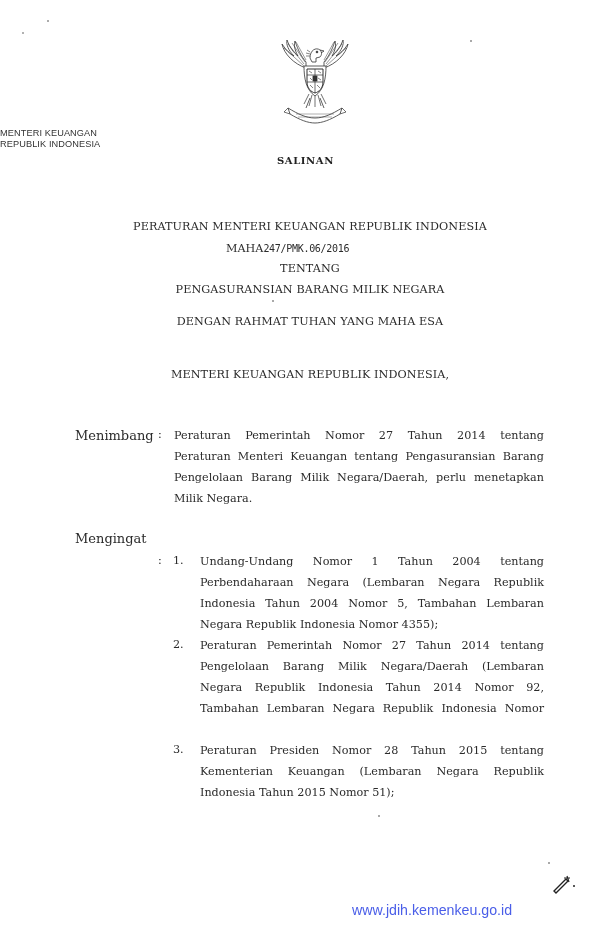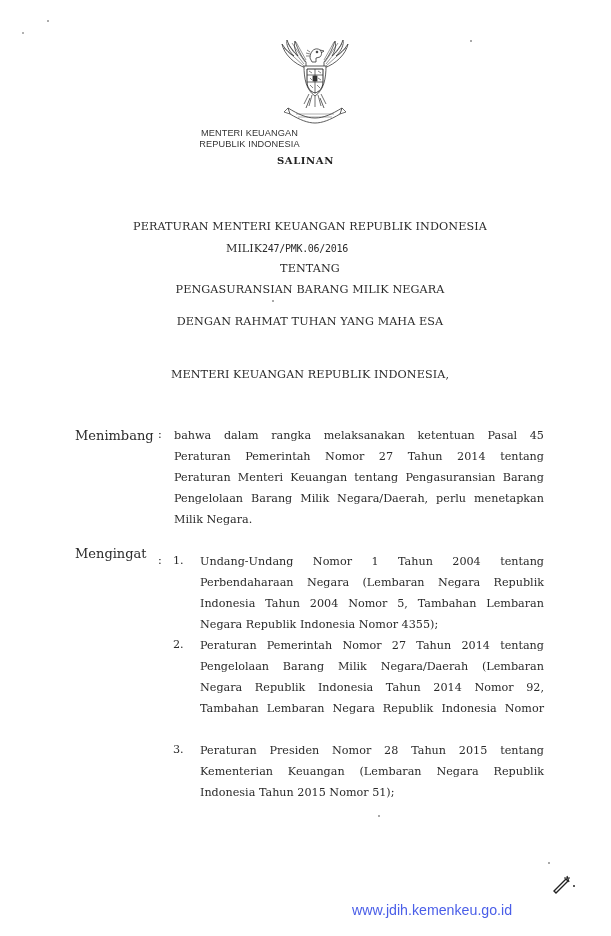--- a/index.html
+++ b/index.html
@@ -1,21 +1,21 @@
 <!DOCTYPE html>
 <html><head>
 <meta charset="utf-8">
 <style>
   html, body { margin: 0; padding: 0; background: #ffffff; }
   body { width: 611px; height: 936px; position: relative; overflow: hidden;
          font-family: "DejaVu Serif", "Liberation Serif", serif; color: #2a2a2a; }
   .abs { position: absolute; }
   .emblem { left: 276px; top: 38px; width: 78px; height: 90px; }
   .head-sans { font-family: "Liberation Sans", "DejaVu Sans", sans-serif; font-size: 9.2px;
-               color: #333; width: 499px; left: 0; text-align: center; letter-spacing: 0.1px; }
+               color: #333; width: 499px; left: 0; letter-spacing: 0.1px; }
   .salinan { font-family: "DejaVu Serif", serif; font-weight: bold; font-size: 10px; left: 0; width: 611px;
              text-align: center; color: #222; letter-spacing: 0.6px; }
   .center-line { left: 0; width: 620px; text-align: center; font-size: 11.2px; letter-spacing: 0.1px; color: #2b2b2b; }
   .nomor { font-size: 11.2px; color: #2b2b2b; }
   .nomor .num { font-family: "DejaVu Sans Mono", monospace; font-size: 10px; letter-spacing: -0.3px; }
   .label { font-size: 13px; color: #2b2b2b; }
   .colon { font-size: 11.2px; color: #2b2b2b; }
   .para { font-size: 11.2px; color: #2b2b2b; line-height: 21px; text-align: justify; text-align-last: auto; }
   .para .line { display: block; text-align: justify; text-align-last: justify; white-space: nowrap; height: 21px; overflow: visible; }
   .para .line.last { text-align-last: left; }
@@ -58,39 +58,38 @@
     <path d="M20 76 L58 76 M22 79 L56 79" stroke-width="0.4"></path>
   </svg>
 </div>
 
 <div class="abs head-sans" style="top:128px;">MENTERI KEUANGAN</div>
 <div class="abs head-sans" style="top:139px;">REPUBLIK INDONESIA</div>
 <div class="abs salinan" style="top:155px;">SALINAN</div>
 
 <div class="abs center-line" style="top:220px;">PERATURAN MENTERI KEUANGAN REPUBLIK INDONESIA</div>
 <div class="abs nomor" style="left:226px; top:242px;">
-  <span>MILIK</span><span class="num">247/PMK.06/2016</span>
+  <span>MAHA</span><span class="num">247/PMK.06/2016</span>
 </div>
 <div class="abs center-line" style="top:262px;">TENTANG</div>
 <div class="abs center-line" style="top:283px;">PENGASURANSIAN BARANG MILIK NEGARA</div>
 
 <div class="abs center-line" style="top:315px;">DENGAN RAHMAT TUHAN YANG MAHA ESA</div>
 <div class="abs center-line" style="top:368px;">MENTERI KEUANGAN REPUBLIK INDONESIA,</div>
 
 <div class="abs label" style="left:75px; top:428px;">Menimbang</div>
 <div class="abs colon" style="left:158px; top:428px;">:</div>
 <div class="abs para" style="left:174px; top:425px; width:370px;">
-  <span class="line">bahwa dalam rangka melaksanakan ketentuan Pasal 45</span>
   <span class="line">Peraturan Pemerintah Nomor 27 Tahun 2014 tentang</span>
   <span class="line">Peraturan Menteri Keuangan tentang Pengasuransian Barang</span>
   <span class="line">Pengelolaan Barang Milik Negara/Daerah, perlu menetapkan</span>
   <span class="line last">Milik Negara.</span>
 </div>
 
-<div class="abs label" style="left:75px; top:546px;">Mengingat</div>
+<div class="abs label" style="left:75px; top:531px;">Mengingat</div>
 <div class="abs colon" style="left:158px; top:554px;">:</div>
 
 <div class="abs num-label" style="left:173px; top:554px;">1.</div>
 <div class="abs para" style="left:200px; top:551px; width:344px;">
   <span class="line">Undang-Undang Nomor 1 Tahun 2004 tentang</span>
   <span class="line">Perbendaharaan Negara (Lembaran Negara Republik</span>
   <span class="line">Indonesia Tahun 2004 Nomor 5, Tambahan Lembaran</span>
   <span class="line last">Negara Republik Indonesia Nomor 4355);</span>
 </div>
 

